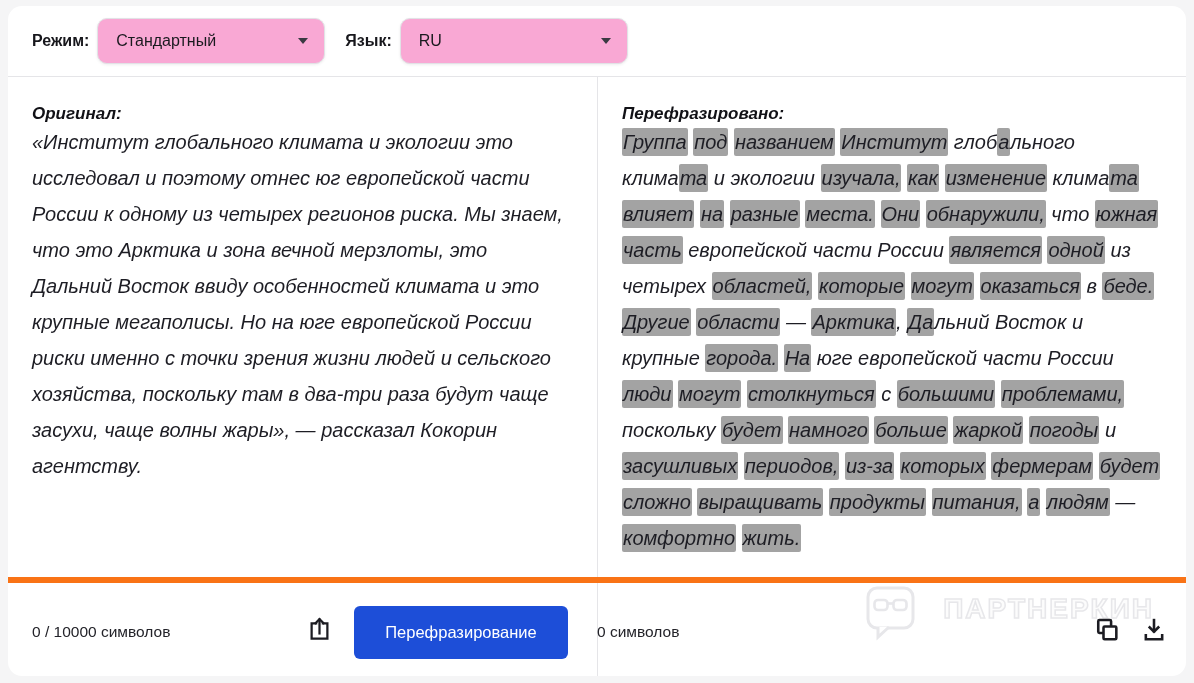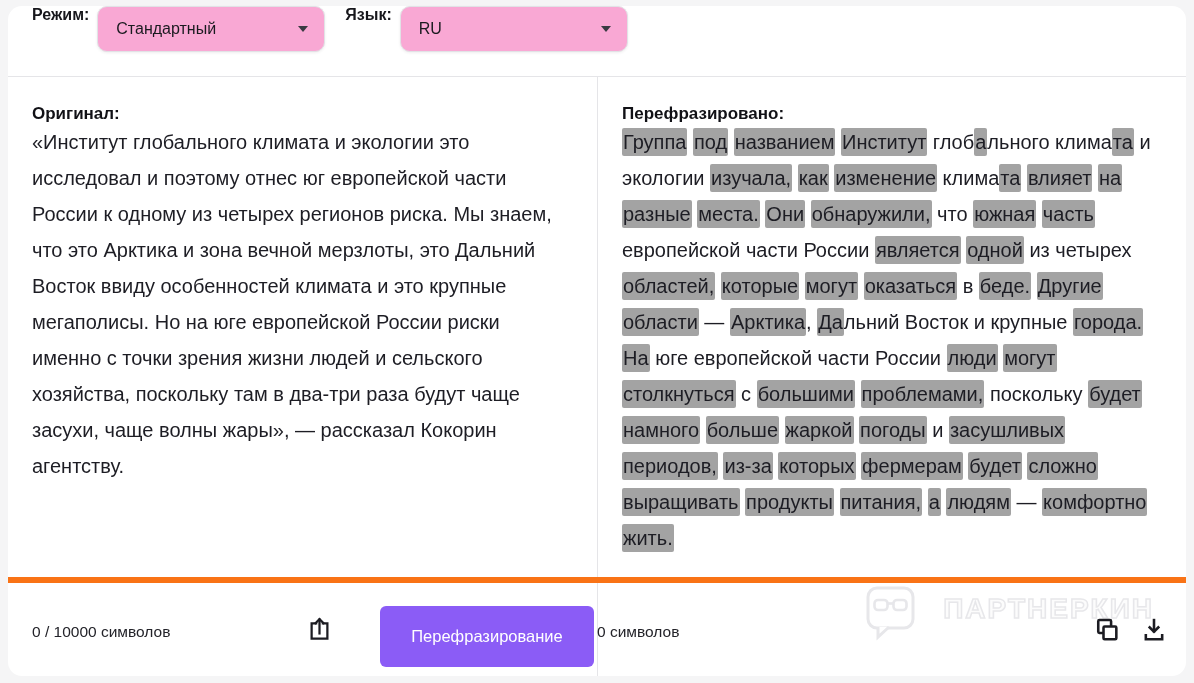--- a/index.html
+++ b/index.html
@@ -11,40 +11,40 @@
     position:relative;
     overflow:hidden;
   }
   .card {
     position:absolute; left:8px; top:6px; width:1178px; height:670px;
     background:#ffffff; border-radius:14px;
   }
   
   .topbar {
     position:absolute; left:0; top:0; width:100%; height:71px;
-    display:flex; align-items:flex-start; padding-left:24px;
+    display:flex; align-items:center; padding-left:24px;
     border-bottom:1px solid #e5e5e8;
   }
   .bar-label { font-weight:700; font-size:16px; color:#17171c; }
   .select {
     height:46px; width:228px; background:#f9a8d4;
     border:1px solid #e2e2e6; border-radius:10px;
     box-shadow:0 1px 3px rgba(0,0,0,.07);
     display:flex; align-items:center; justify-content:space-between;
     padding:0 16px 0 18px; cursor:pointer;
   }
   .select .value { font-size:16px; color:#1a1a1f; }
   .caret {
     width:0; height:0; border-left:5.5px solid transparent;
     border-right:5.5px solid transparent; border-top:6.5px solid #3a3a42;
   }
   .m-right-6 { margin-right:8px; }
   .m-right-20 { margin-right:20px; }
   
-  .content { position:absolute; left:0; top:71px; width:100%; height:500px; }
+  .content { position:absolute; left:0; top:71px; width:100%; height:500px;font-style:italic; }
   .vdivider {
     position:absolute; left:589px; top:71px; width:1px; height:599px;
     background:#e5e5e8;
   }
   .panel { position:absolute; top:0; height:100%; }
   .panel.left  { left:24px;  width:545px; }
   .panel.right { left:614px; width:552px; }
   .panel h3 { font-size:17px; font-weight:700; color:#111116; padding-top:27px; }
   .panel p  { font-size:20px; line-height:36px; color:#1d1d24; width:540px; }
   .hl { background:#a3a3a3; padding:3px 1px; border-radius:2px; }
@@ -52,22 +52,22 @@
   .bottombar {
     position:absolute; left:0; top:571px; width:100%; height:99px;
     border-top:6px solid #f97316;
   }
   .count { position:absolute; top:40px; font-size:15.5px; color:#232329; }
   .count.left-count  { left:24px; }
   .count.right-count { left:589px; }
   .icon-btn { position:absolute; cursor:pointer; background:none; border:none; }
   .upload-btn { left:298px; top:33px; }
   .primary-btn {
-    position:absolute; left:372px; top:23px; width:214px; height:61px;
-    background:#8b5cf6; color:#fff; border:none; border-radius:6px;
+    position:absolute; left:346px; top:23px; width:214px; height:53px;
+    background:#1d4ed8; color:#fff; border:none; border-radius:6px;
     font-size:16.5px; font-family:"Liberation Sans", sans-serif; cursor:pointer;
   }
   .right-icons {
     position:absolute; right:18px; top:33px; display:flex; gap:19px; z-index:2;
   }
   .right-icons .icon-btn { position:static; }
   
   .watermark {
     position:absolute; right:32px; top:2px; display:flex; align-items:flex-start;
     gap:10px; z-index:1; pointer-events:none;

